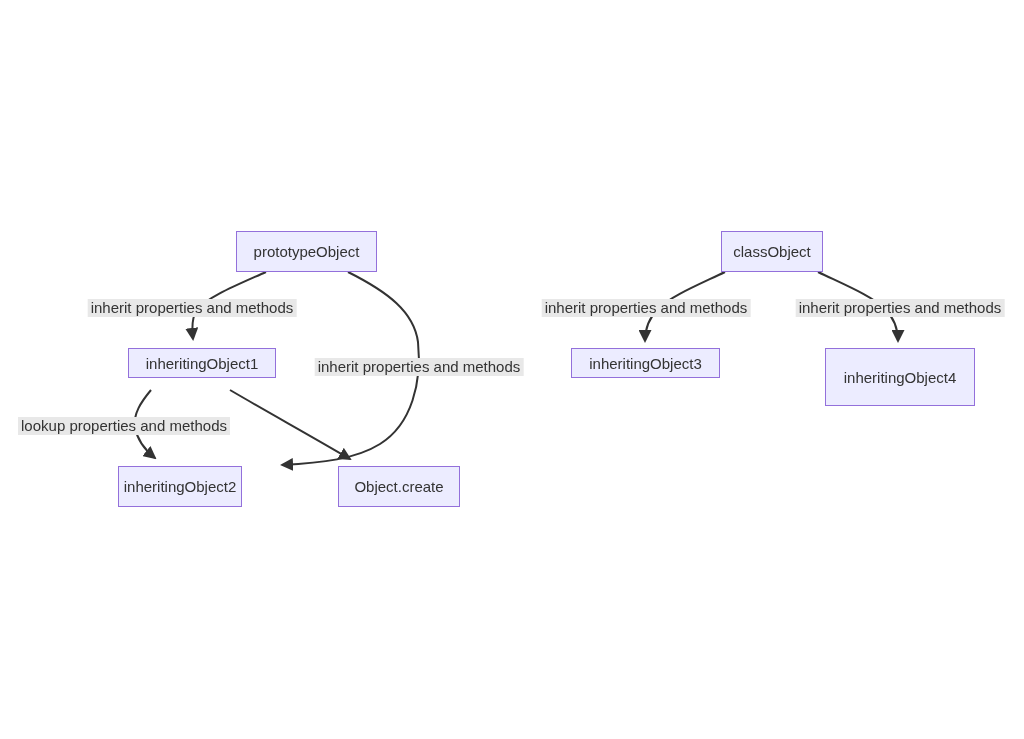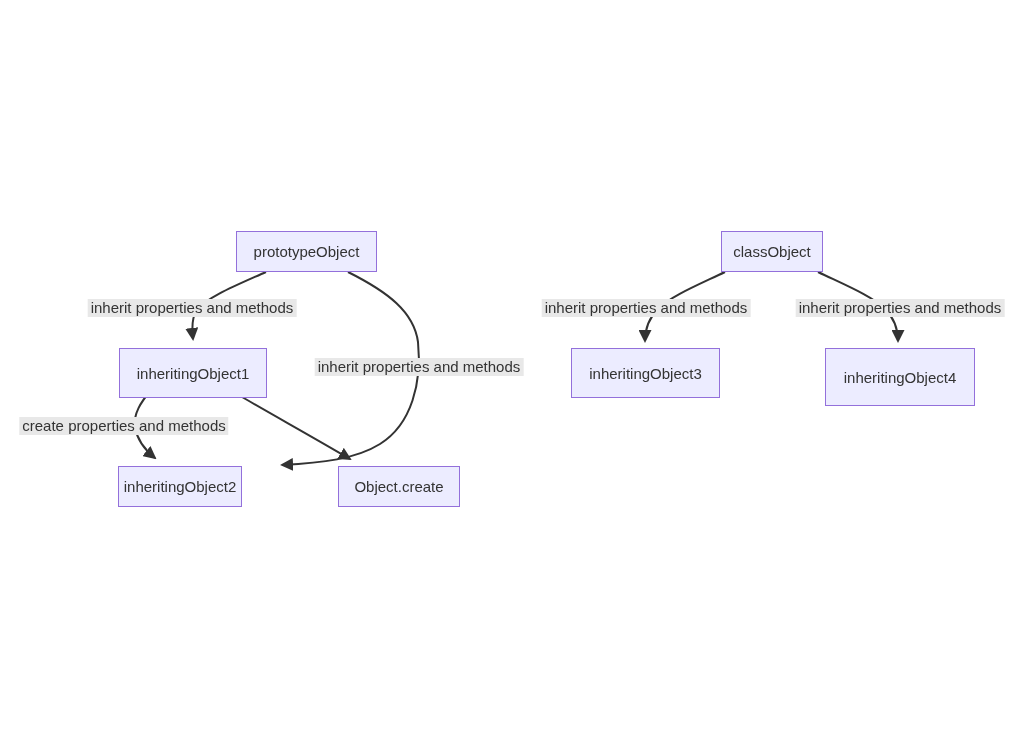--- a/index.html
+++ b/index.html
@@ -68,47 +68,47 @@
 
     <path class="flowline" d="M 725 272 C 698 285, 671 296, 658 309 C 649 318, 645 330, 645 341" marker-end="url(#arrow)"></path>
 
     <path class="flowline" d="M 818 272 C 845 285, 872 296, 885 309 C 894 318, 898 330, 898 341" marker-end="url(#arrow)"></path>
   </svg>
 
   <div class="node" style="left:236px;top:231px;width:141px;height:41px">
     <span>prototypeObject</span>
   </div>
 
-  <div class="node" style="left:119px;top:348px;width:148px;height:50px">
+  <div class="node" style="left:128px;top:348px;width:148px;height:30px">
     <span>inheritingObject1</span>
   </div>
 
   <div class="node" style="left:118px;top:466px;width:124px;height:41px">
     <span>inheritingObject2</span>
   </div>
 
   <div class="node" style="left:721px;top:231px;width:102px;height:41px">
     <span>classObject</span>
   </div>
 
   <div class="node" style="left:338px;top:466px;width:122px;height:41px">
     <span>Object.create</span>
   </div>
 
-  <div class="node" style="left:571px;top:348px;width:149px;height:50px">
+  <div class="node" style="left:571px;top:348px;width:149px;height:30px">
     <span>inheritingObject3</span>
   </div>
 
   <div class="node" style="left:825px;top:348px;width:150px;height:58px">
     <span>inheritingObject4</span>
   </div>
 
   <div class="edge-label" style="left:192px;top:308px">inherit properties and methods</div>
 
   <div class="edge-label" style="left:419px;top:367px">inherit properties and methods</div>
 
-  <div class="edge-label" style="left:124px;top:426px">create properties and methods</div>
+  <div class="edge-label" style="left:124px;top:426px">lookup properties and methods</div>
 
   <div class="edge-label" style="left:646px;top:308px">inherit properties and methods</div>
 
   <div class="edge-label" style="left:900px;top:308px">inherit properties and methods</div>
 
 </div>
 
 </body></html>

